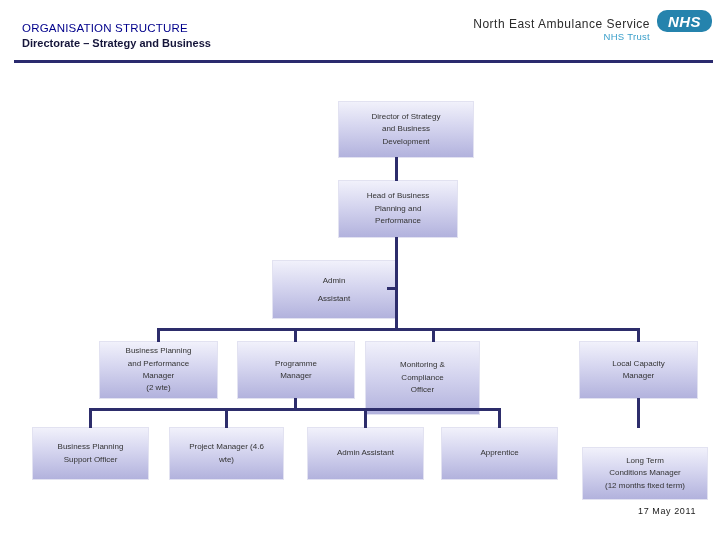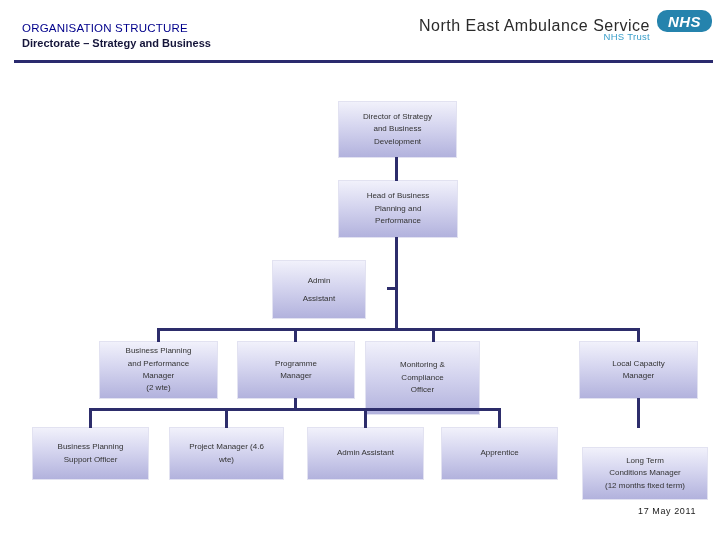--- a/index.html
+++ b/index.html
@@ -11,21 +11,21 @@
   .hdr-title{
     position:absolute;left:22px;top:22px;
     font-size:11.5px;font-weight:normal;color:#00008b;letter-spacing:.2px;
   }
   .hdr-subtitle{
     position:absolute;left:22px;top:37px;
     font-size:11px;font-weight:bold;color:#15153a;
   }
   .brand-name{
     position:absolute;right:70px;top:17px;
-    font-size:16px;color:#2b2b2b;letter-spacing:.5px;white-space:nowrap;
+    font-size:12px;color:#2b2b2b;letter-spacing:.5px;white-space:nowrap;
   }
   .brand-trust{
     position:absolute;right:70px;top:31px;
     font-size:9.5px;color:#3a9fca;letter-spacing:.3px;text-align:center;
   }
   .nhs-logo{
     position:absolute;left:657px;top:10px;width:55px;height:22px;
     background:#2583ad;border-radius:10px;
     display:flex;align-items:center;justify-content:center;
     color:#ffffff;font-size:15px;font-weight:bold;font-style:italic;
@@ -57,29 +57,29 @@
 <div class="hdr-title">ORGANISATION STRUCTURE</div>
 <div class="hdr-subtitle">Directorate – Strategy and Business</div>
 
 <div class="brand-name">North East Ambulance Service</div>
 <div class="brand-trust">NHS Trust</div>
 <div class="nhs-logo">NHS</div>
 
 <div class="hdr-rule"></div>
 
 <div>
-  <div class="node" style="left:339px;top:102px;width:117px;height:55px">Director of Strategy
+  <div class="node" style="left:339px;top:102px;width:134px;height:55px">Director of Strategy
 and Business
 Development</div>
 
   <div class="node" style="left:339px;top:181px;width:118px;height:56px">Head of Business
 Planning and
 Performance</div>
 
-  <div class="node loose" style="left:273px;top:261px;width:92px;height:57px">Admin
+  <div class="node loose" style="left:273px;top:261px;width:122px;height:57px">Admin
 Assistant</div>
 
   <div class="node" style="left:100px;top:342px;width:117px;height:56px">Business Planning
 and Performance
 Manager
 (2 wte)</div>
 
   <div class="node" style="left:238px;top:342px;width:116px;height:56px">Programme
 Manager</div>
 

